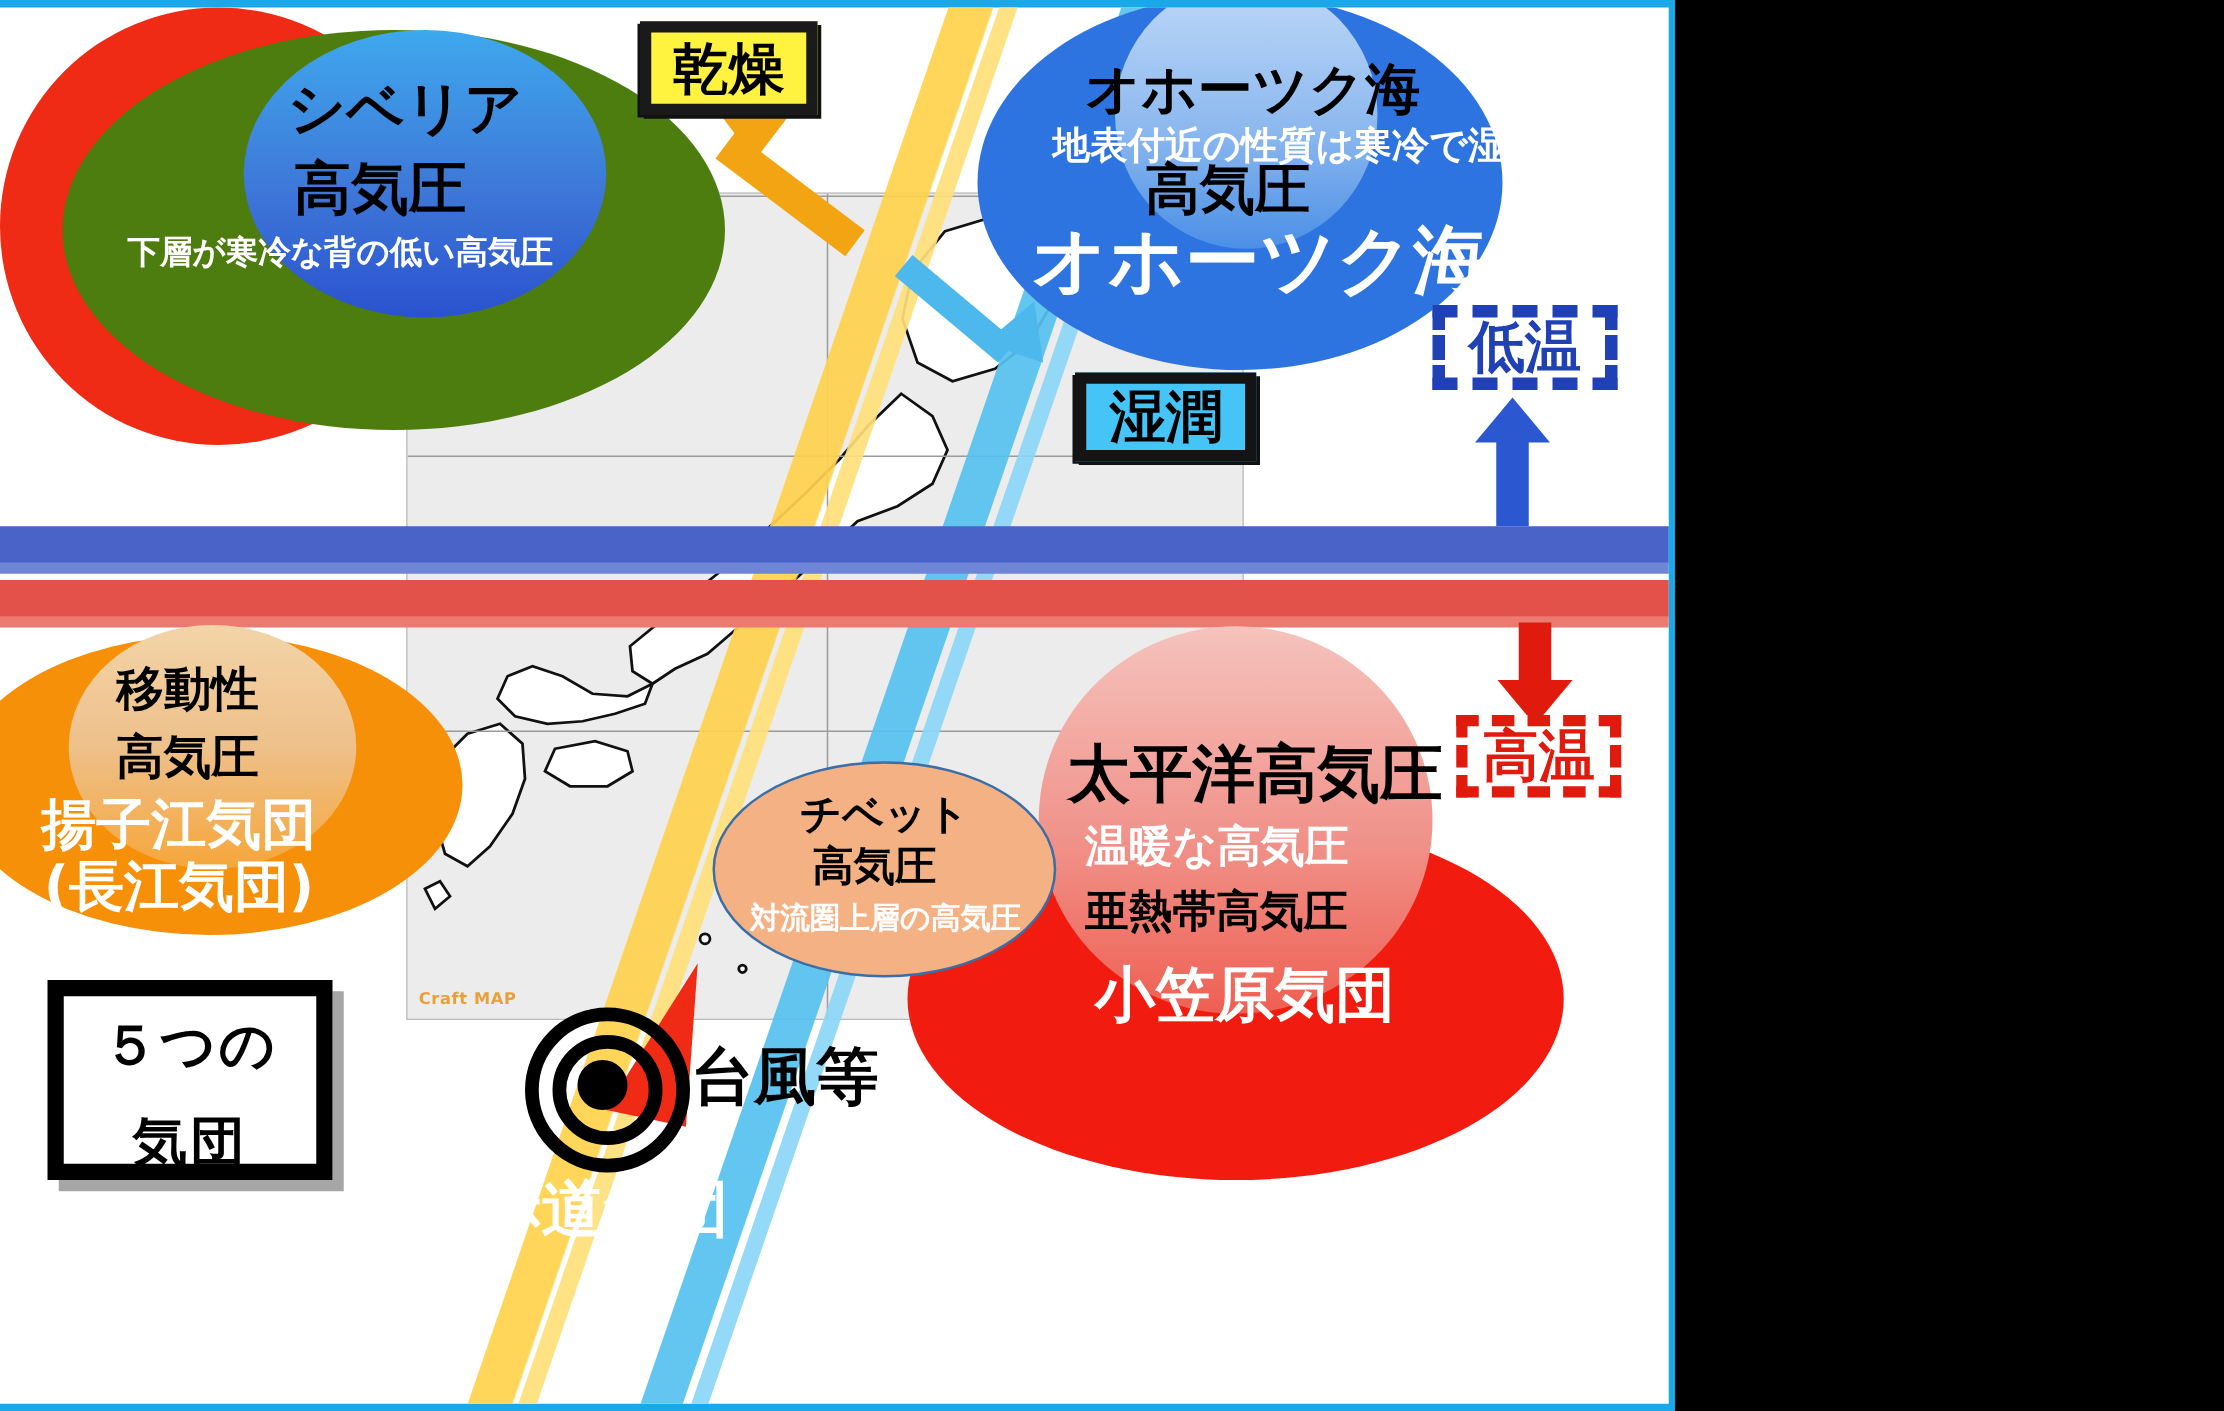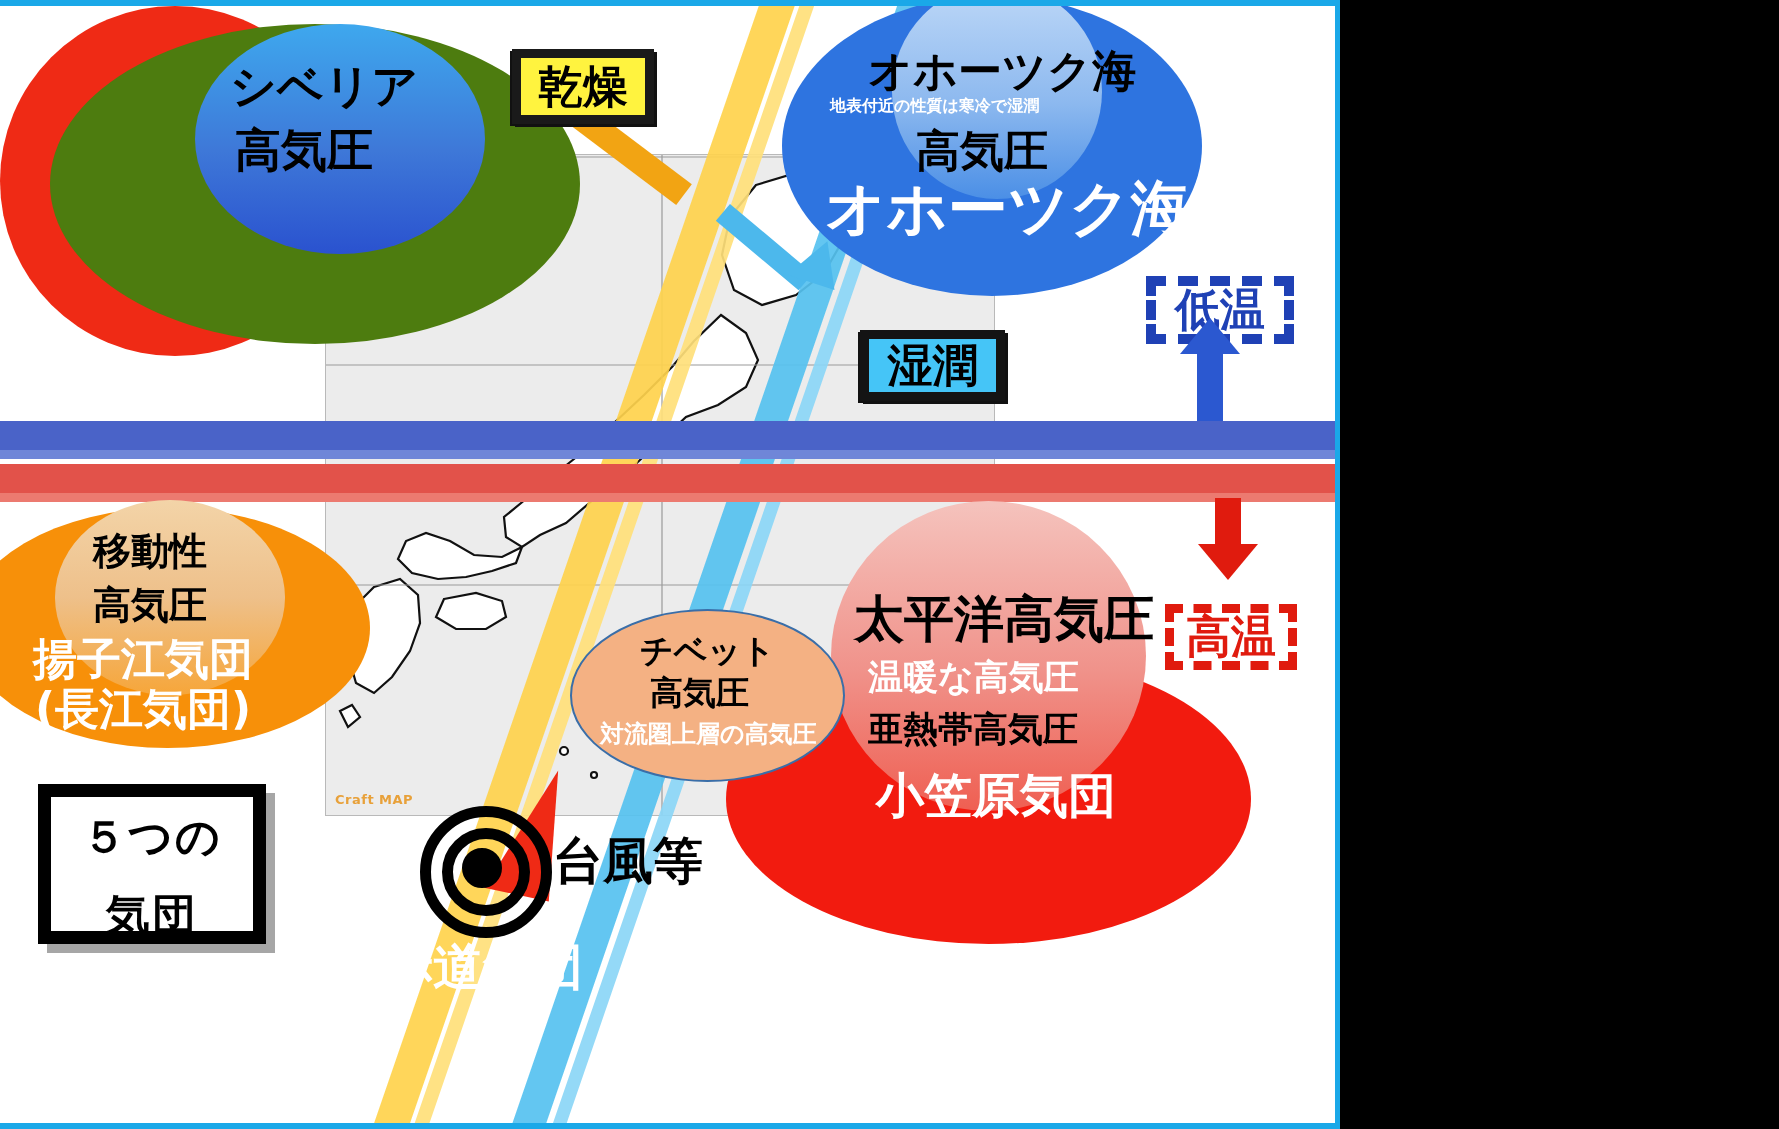--- a/index.html
+++ b/index.html
@@ -78,21 +78,21 @@
   #eqTail{position:absolute;left:497px;top:760px;width:0;height:0;
           border-left:48px solid transparent;border-right:18px solid transparent;
           border-bottom:130px solid #ef2a15;transform:rotate(12deg);}
 
   
   #typhoon{position:absolute;left:420px;top:800px;width:132px;height:132px;}
   .ring{position:absolute;border-radius:50%;border:11px solid #000;}
 
   
   .rbox{position:absolute;display:flex;align-items:center;justify-content:center;
-        box-sizing:border-box;font-weight:bold;text-align:center;margin-top:32px;}
+        box-sizing:border-box;font-weight:bold;text-align:center;}
   #boxKanso{left:512px;top:11px;width:142px;height:75px;background:#fff33f;
             border:9px solid #1a1a1a;color:#000;font-size:45px;
             box-shadow:3px 3px 0 #111, -2px 2px 0 #111;}
   #kansoArrowHead{position:absolute;left:578px;top:88px;width:0;height:0;
       border-left:26px solid transparent;border-right:26px solid transparent;
       border-top:34px solid #f2a413;}
   #kansoArrowStem{position:absolute;left:588px;top:100px;width:130px;height:26px;
       background:#f2a413;transform:rotate(37deg);transform-origin:left top;}
 
   #boxShitsujun{left:860px;top:292px;width:145px;height:71px;background:#45c5f7;
@@ -171,26 +171,27 @@
 
   <div class="band" id="bandBlue"></div>
   <div class="band" id="bandBlue2"></div>
   <div class="band" id="bandRed"></div>
   <div class="band" id="bandRed2"></div>
 
   <div class="blob" id="siberia">
     <div class="inner" id="siberiaInner"></div>
     <div class="lbl t-blk" style="left:180px;top:32px;font-size:46px;">シベリア</div>
     <div class="lbl t-blk" style="left:185px;top:96px;font-size:46px;">高気圧</div>
+    <div class="lbl t-wht" style="left:52px;top:160px;font-size:26px;">下層が寒冷な背の低い高気圧</div>
   </div>
 
   <div class="blob" id="okhotsk">
     <div class="inner" id="okhotskInner"></div>
     <div class="lbl t-blk" style="left:86px;top:46px;font-size:44px;">オホーツク海</div>
-    <div class="lbl t-wht" style="left:48px;top:100px;font-size:16px;">地表付近の性質は寒冷で湿潤</div>
+    <div class="lbl t-wht" style="left:60px;top:100px;font-size:30px;">地表付近の性質は寒冷で湿潤</div>
     <div class="lbl t-blk" style="left:134px;top:126px;font-size:44px;">高気圧</div>
     <div class="lbl t-wht" style="left:26px;top:173px;font-size:60px;margin-left:17px;">オホーツク海気団</div>
   </div>
 
   <div class="blob" id="yangtze">
     <div class="inner" id="yangtzeInner"></div>
     <div class="lbl t-blk" style="left:128px;top:18px;font-size:38px;">移動性</div>
     <div class="lbl t-blk" style="left:128px;top:72px;font-size:38px;">高気圧</div>
     <div class="lbl t-wht nowrap" style="left:68px;top:122px;font-size:44px;">揚子江気団</div>
     <div class="lbl t-wht nowrap" style="left:70px;top:172px;font-size:44px;">(長江気団)</div>

